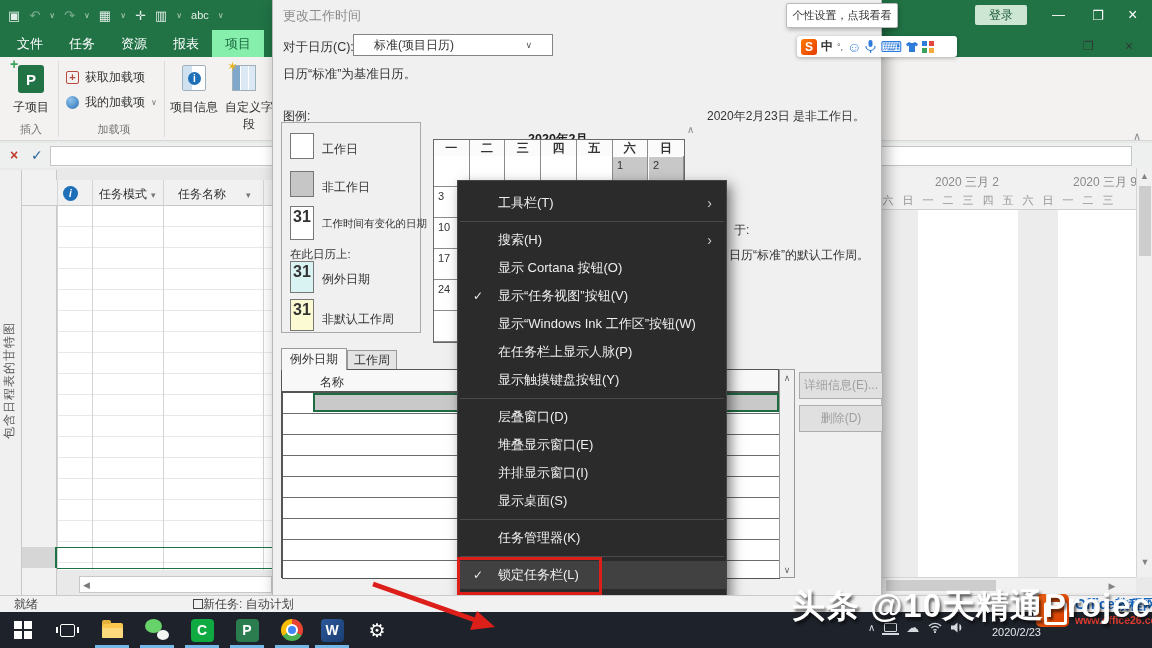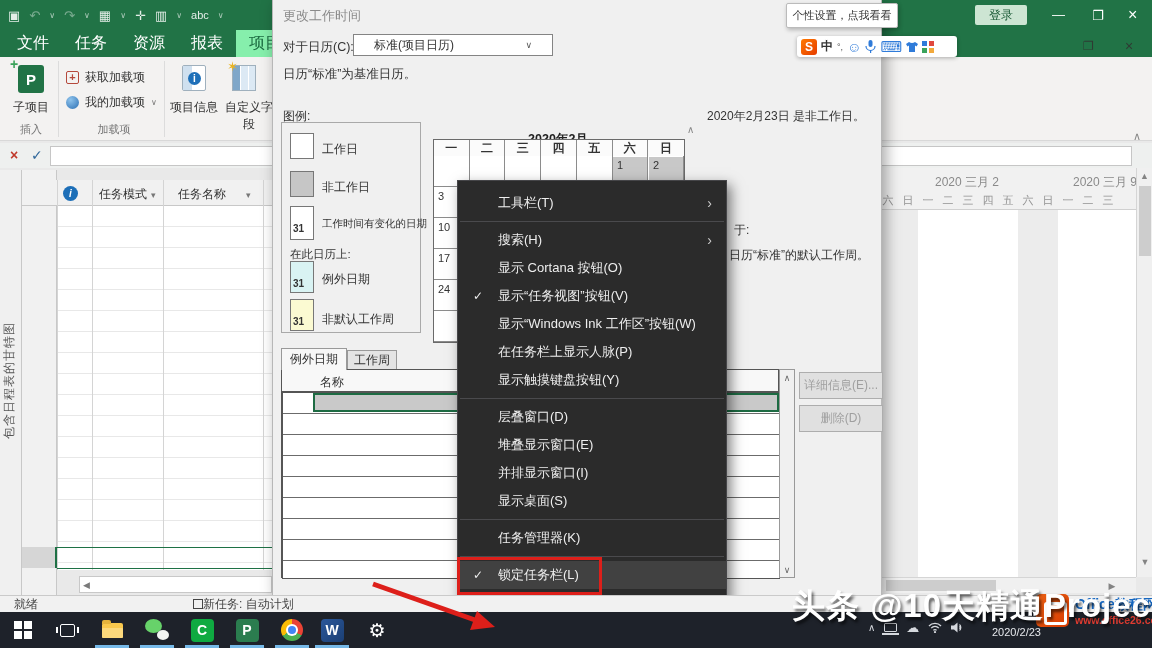--- a/index.html
+++ b/index.html
@@ -11,21 +11,21 @@
   .row{display:flex;align-items:center}
 
   
   .titlebar{left:0;top:0;width:1152px;height:30px;background:#217346}
   .qat{left:8px;top:3px;height:24px;gap:9px;color:rgba(255,255,255,.88);font-size:13px}
   .qat .dim{opacity:.45}
   .qat .tiny{font-size:8px;opacity:.7}
   .login-btn{left:975px;top:5px;width:52px;height:20px;background:#cde5d3;color:#1c5c38;border-radius:2px;font-size:12px}
   .wbtn{color:#fff;font-size:13px}
   .tabrow{left:0;top:30px;width:1152px;height:27px;background:#217346}
-  .tab{height:27px;padding:0 13px;color:#fff;font-size:16px;display:flex;align-items:center}
+  .tab{height:27px;padding:0 13px;color:#fff;font-size:13px;display:flex;align-items:center}
   .tab.active{background:#86efac;color:#1e6e43}
   .childctl{color:#2f3a33;font-size:12px}
   .ribbon{left:0;top:57px;width:1152px;height:84px;background:#f3f2f1;border-bottom:1px solid #d8d8d8}
   .gsep{position:absolute;top:4px;width:1px;height:76px;background:#dcdcdc}
   .glabel{position:absolute;bottom:3px;font-size:11px;color:#777;text-align:center}
   .rlabel{font-size:12px;color:#333}
   .ptile{width:26px;height:28px;background:#217346;border-radius:3px;color:#fff;font-weight:bold;font-size:15px}
   .addin-grid{width:13px;height:13px;border:1.5px solid #b5493c;border-radius:2px;color:#b5493c;font-weight:bold;font-size:11px;line-height:10px;text-align:center}
   .ball{width:13px;height:13px;border-radius:50%;background:radial-gradient(circle at 35% 30%,#8ec3ec,#2b6fb3)}
   .doc-ico{width:24px;height:26px;background:#fff;border:1px solid #9fb0bd;border-radius:2px;position:relative}
@@ -88,21 +88,21 @@
   .tray{color:#d5d8dd;font-size:11px}
   .laptop{width:13px;height:9px;border:1.5px solid #d5d8dd;border-radius:1px;position:relative}
   .laptop:after{content:"";position:absolute;left:-3px;bottom:-4px;width:17px;height:2px;background:#d5d8dd}
 
   
   .dialog{left:272px;top:0;width:610px;height:597px;background:#f0f0f0;border:1px solid #b7b7b7;border-top:none;box-shadow:4px 4px 14px rgba(0,0,0,.35)}
   .dlg-title{color:#8a8a8a;font-size:13px}
   .combo{background:#fff;border:1px solid #848484;display:flex;align-items:center;padding:0 20px;justify-content:space-between}
   .legendbox{border:1px solid #a9a9a9}
   .sw{position:absolute;border:1px solid #777;background:#fff}
-  .sw31{font-size:10px;font-weight:bold;padding:16px 2px;display:block}
+  .sw31{font-size:16px;font-weight:bold;padding:1px 2px;display:block}
   .caltitle{font-weight:bold;font-size:12.5px;color:#222;text-align:center}
   .calhead{display:flex;border:1px solid #6a6a6a;background:#fbfbfb}
   .calhead div{width:35.71px;height:17px;border-right:1px solid #8c8c8c;display:flex;align-items:center;justify-content:center;font-weight:bold;font-size:12px}
   .calhead div:last-child{border-right:none}
   .calgrid{border:1px solid #6a6a6a;border-top:none;background:#fff;
     background-image:repeating-linear-gradient(90deg,transparent 0 34.71px,#8c8c8c 34.71px 35.71px),
                      repeating-linear-gradient(transparent 0 30px,#8c8c8c 30px 31px)}
   .calnum{position:absolute;font-size:11px;color:#333}
   .dtab{border:1px solid #999;display:flex;align-items:center;justify-content:center;font-size:12px}
   .exc-table{border:1px solid #555;background:#fff;

